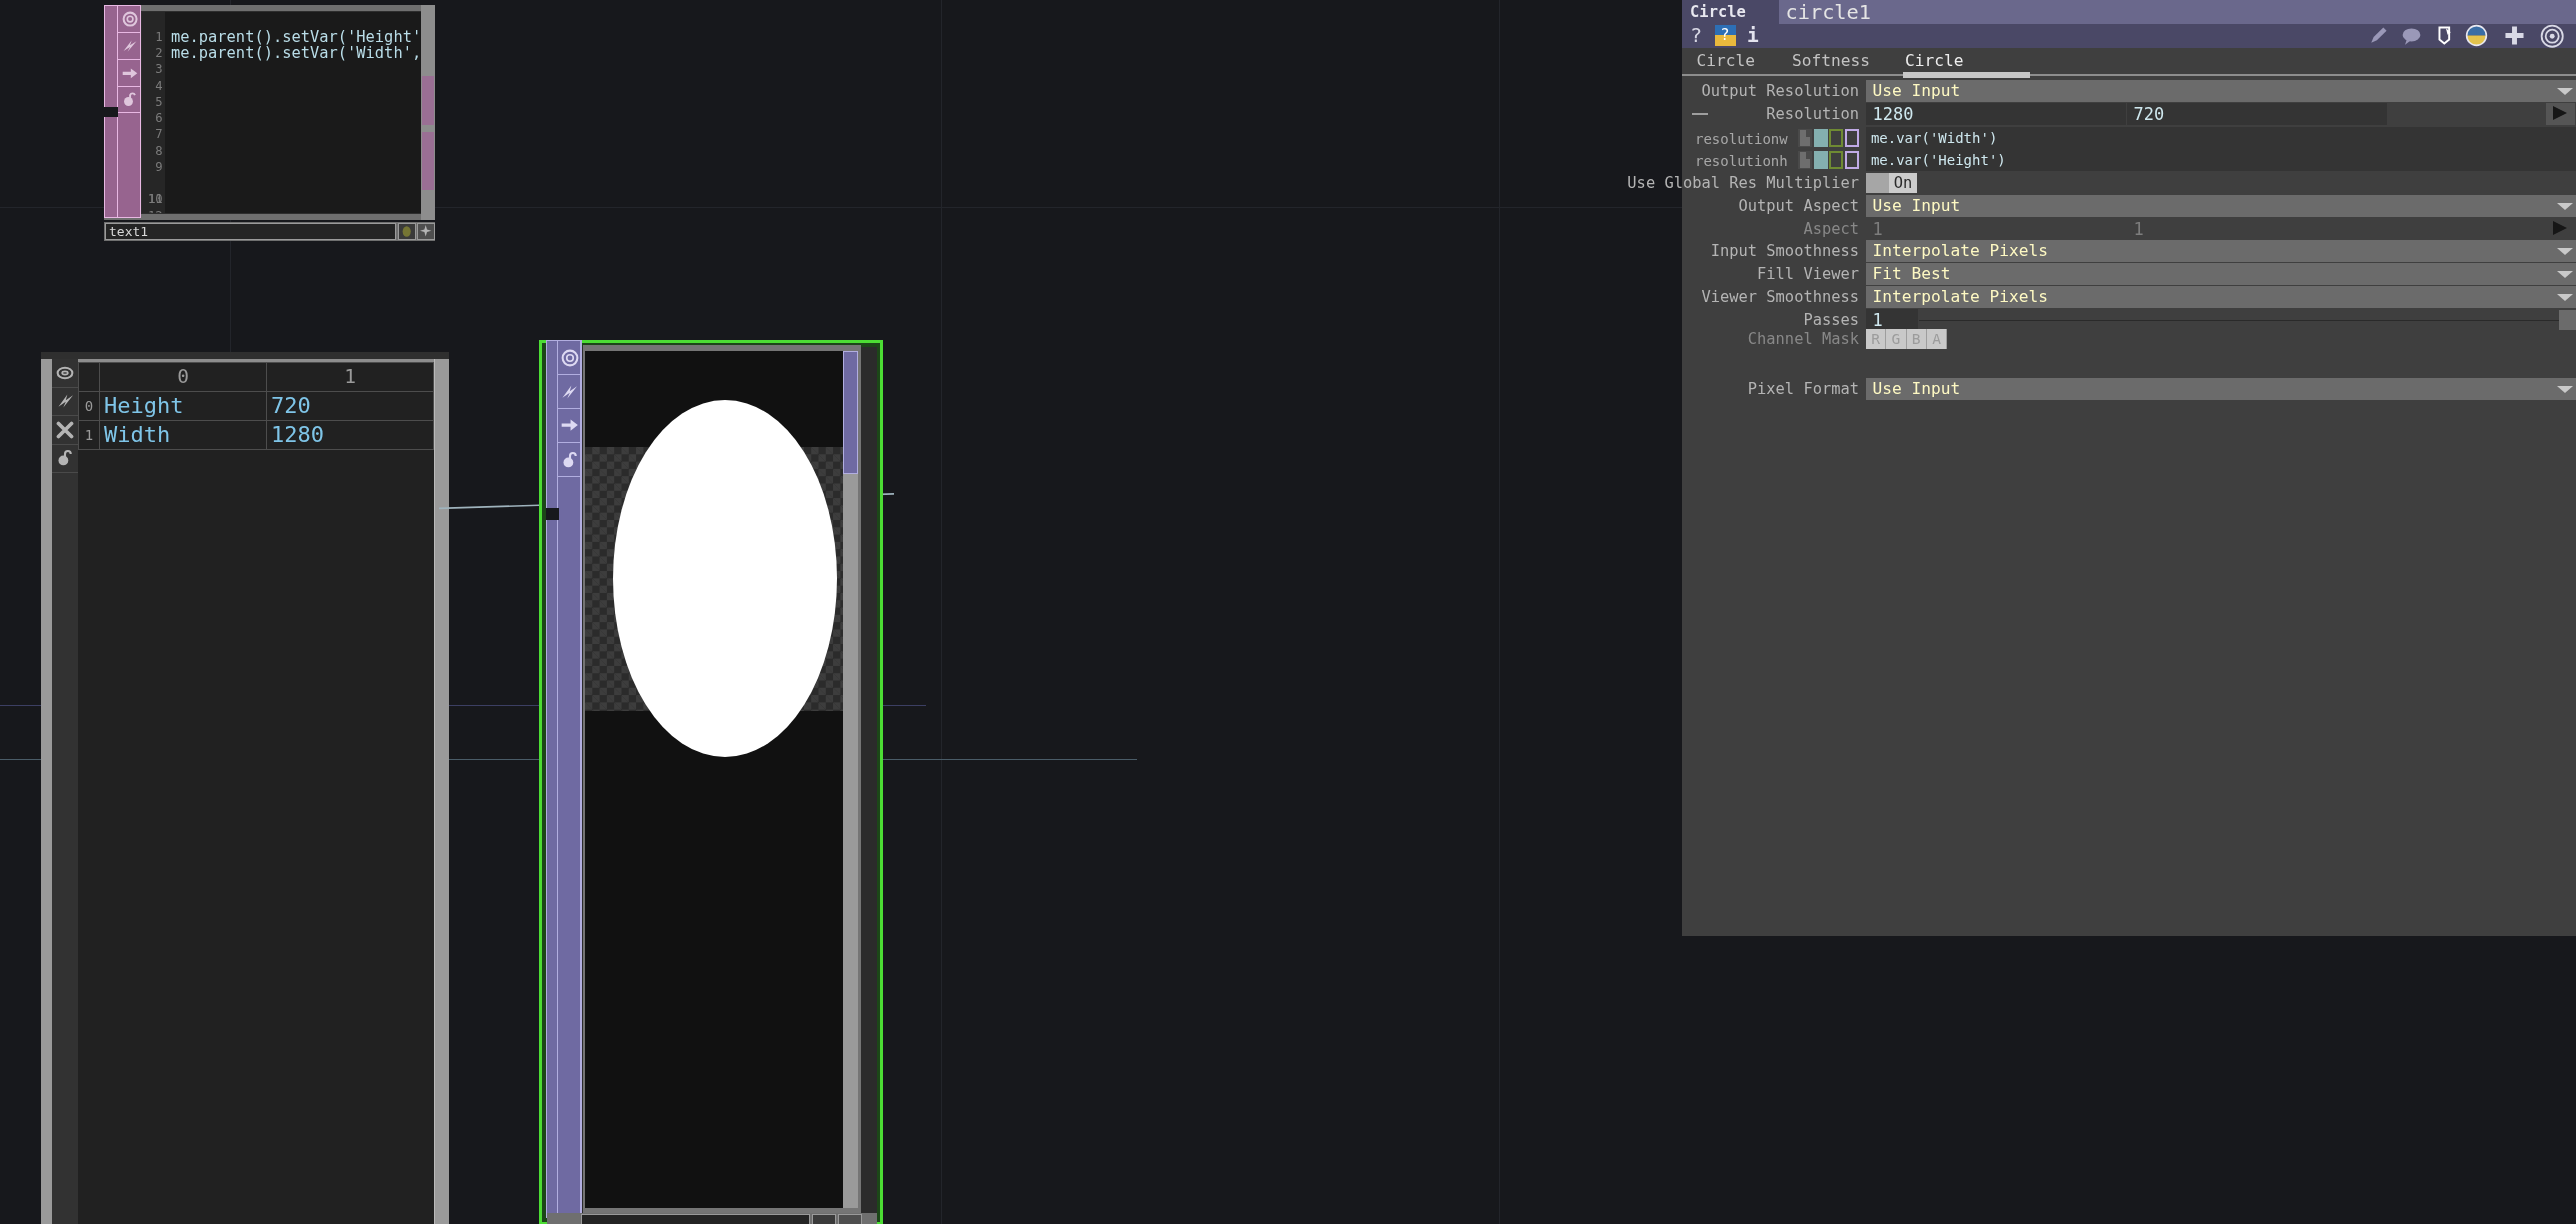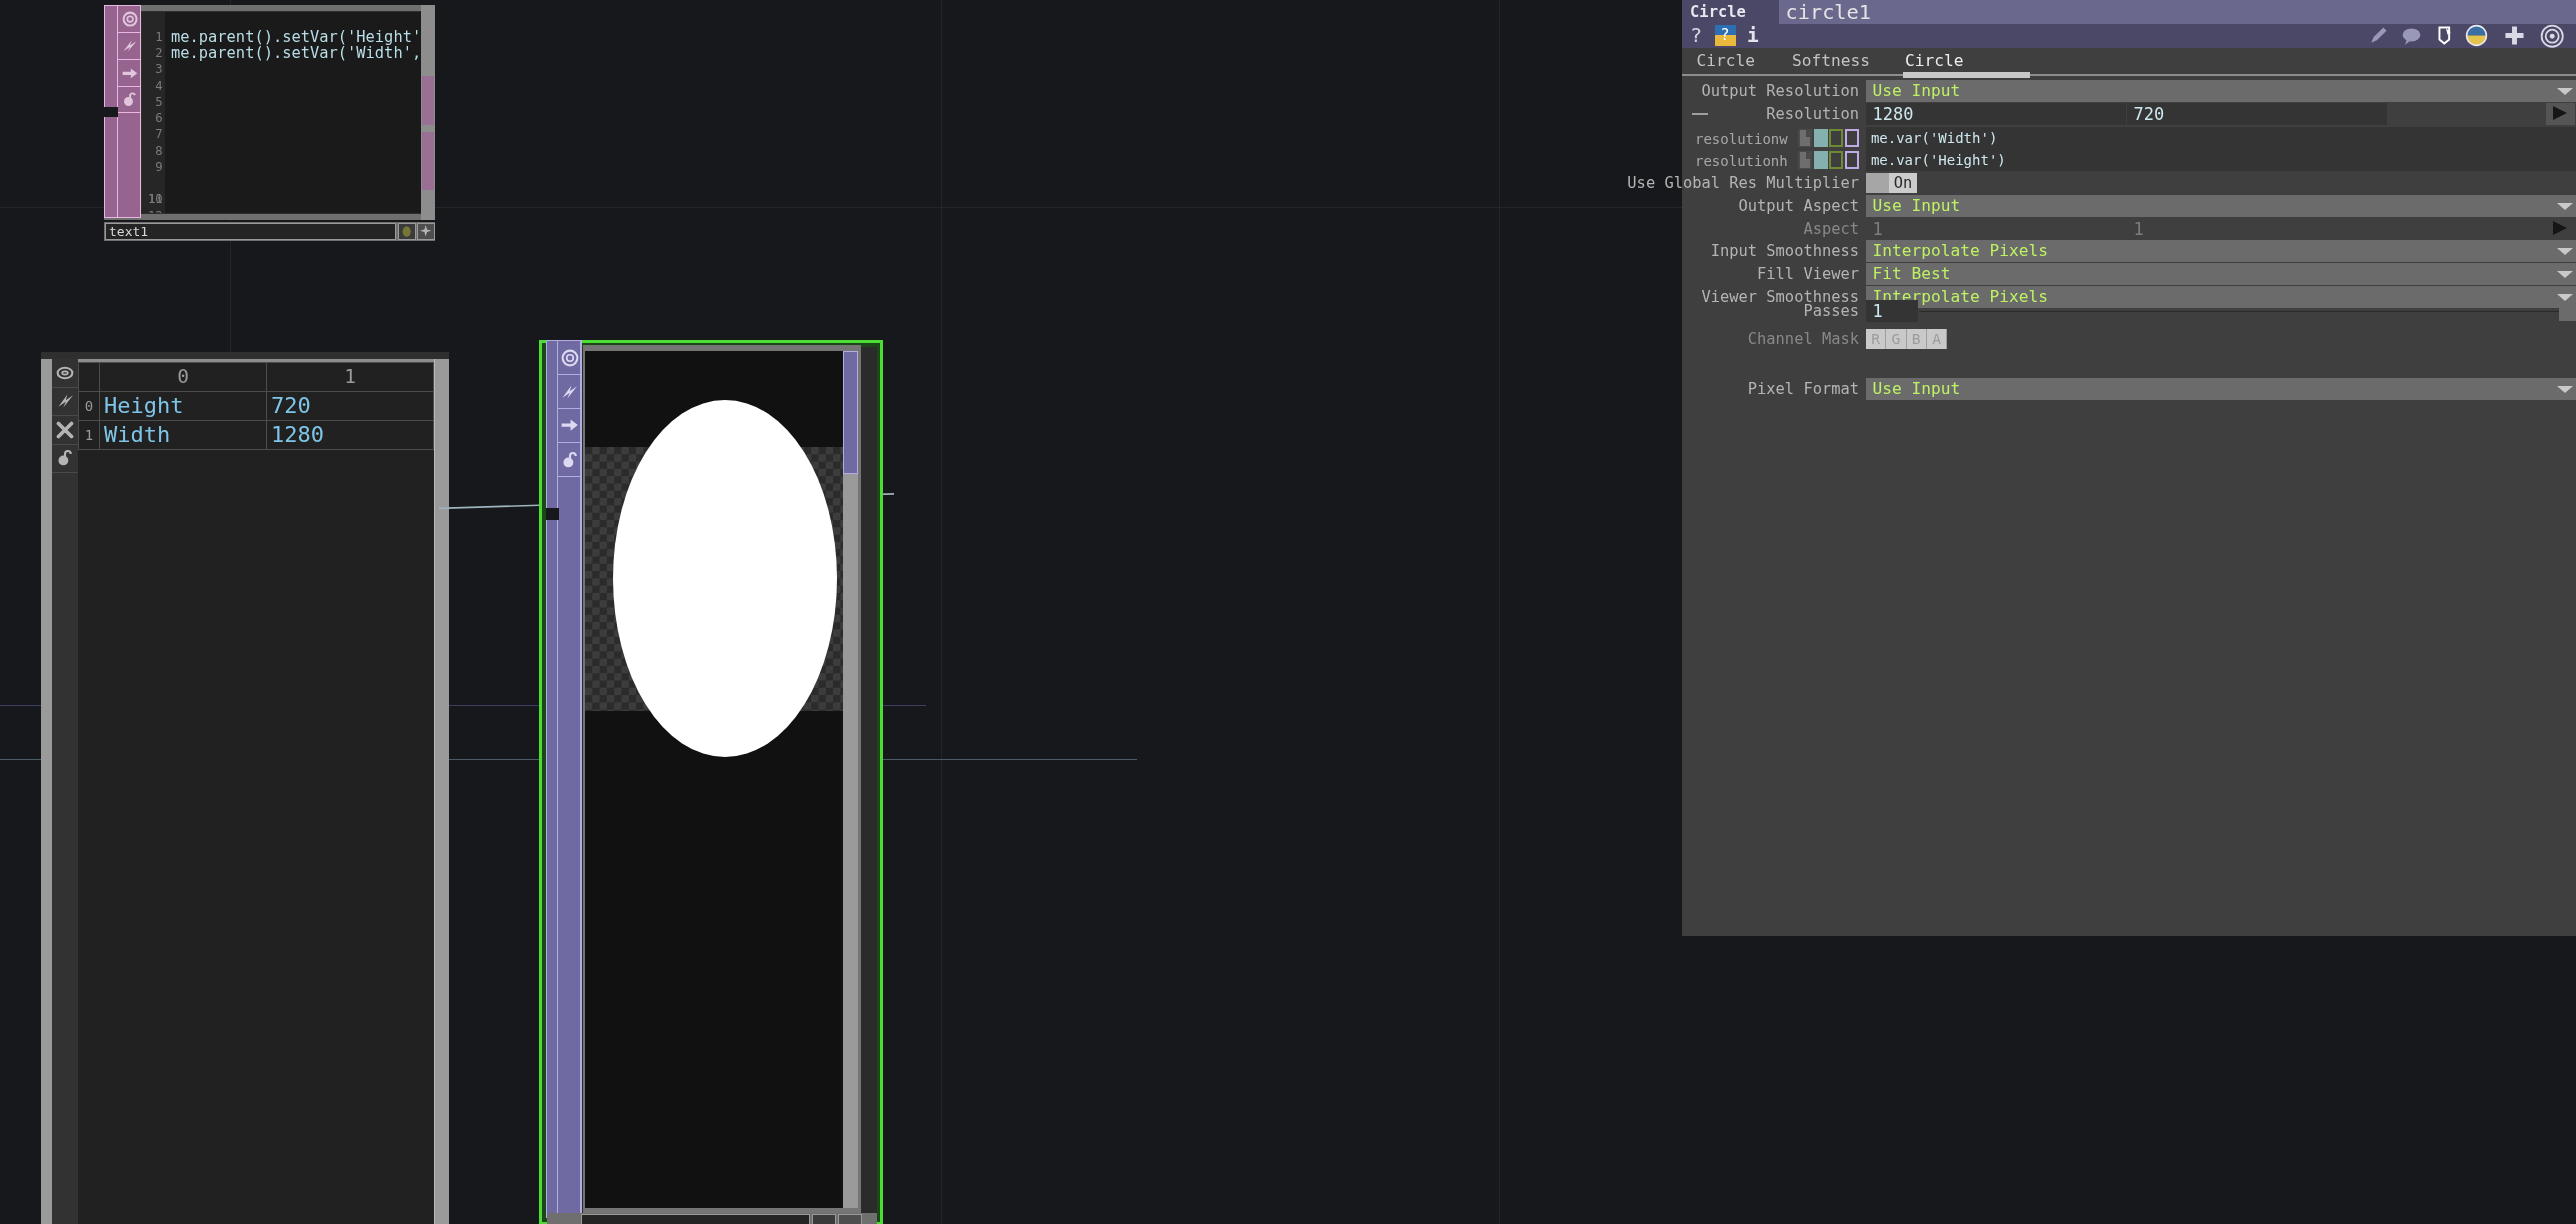--- a/index.html
+++ b/index.html
@@ -99,21 +99,21 @@
   .par-tab{position:absolute;top:3.2px;height:21px;color:#c3c3c3;font-size:16.2px;line-height:19.5px;}
   .par-tab.active{color:#eeeeee;}
   #tab-underline{position:absolute;left:0;top:74px;width:894px;height:1.6px;background:#8d8d8d;}
   #tab-active-cap{position:absolute;top:72px;height:5.7px;background:#c8c8c8;}
 
   .prow{position:absolute;left:0;width:894px;height:23px;}
   .plabel-txt{position:absolute;top:2.4px;color:#b4b4b4;font-size:15.4px;line-height:18.7px;text-align:right;white-space:nowrap;}
   .plabel-txt.dim{color:#888888;}
   .plabel-txt.leftname{text-align:left;color:#a8a8a8;font-size:14px;}
   .pmenu{position:absolute;left:184px;top:0;width:715px;height:22px;background:#6b6b6b;}
-  .pmenu-txt{position:absolute;left:6.5px;top:1.6px;color:#bef264;font-size:16.2px;line-height:18.7px;}
+  .pmenu-txt{position:absolute;left:6.5px;top:1.6px;color:#fef9c3;font-size:16.2px;line-height:18.7px;}
   .pmenu-arrow{position:absolute;right:8.1px;top:8.1px;width:0;height:0;border-left:8.1px solid transparent;border-right:8.1px solid transparent;border-top:7.3px solid #c9c9c9;}
   .pfield{position:absolute;top:0;height:22px;background:#343434;}
   .pfield-txt{position:absolute;left:6.5px;top:0.8px;color:#cfe8ef;font-size:17px;line-height:20.3px;}
   .pfield-txt.dimval{color:#7d7d7d;}
   .pexpr{position:absolute;top:0;height:22px;background:#343434;}
   .pexpr-txt{position:absolute;left:4.9px;top:0.8px;color:#cfe8ef;font-size:14px;line-height:20.3px;white-space:nowrap;}
   .swatches{position:absolute;top:1.6px;width:62px;height:18.7px;display:flex;gap:1.6px;}
   .sw{width:14px;height:18.7px;box-sizing:border-box;}
   .sw-const{background:#4a4a4a;position:relative;overflow:hidden;}
   .sw-const:before{content:"";position:absolute;left:1.6px;top:1.6px;width:6.5px;height:6.5px;background:#6e6e6e;}
@@ -481,21 +481,21 @@
   </div>
 
   <div class="prow" style="top:286px;">
     <div class="plabel-txt" style="right:717px;">Viewer Smoothness</div>
     <div class="pmenu">
       <div class="pmenu-txt">Interpolate Pixels</div>
       <div class="pmenu-arrow"></div>
     </div>
   </div>
 
-  <div class="prow" style="top:300px;text-decoration:underline;">
+  <div class="prow" style="top:309px;text-decoration:underline;">
     <div class="plabel-txt" style="right:717px;">Passes</div>
     <div class="pfield" style="left:184px;width:52px;">
       <div class="pfield-txt">1</div>
     </div>
     <div class="pslider-track" style="left:237px;width:640px;"></div>
     <div class="pslider-knob" style="left:877px;"></div>
   </div>
 
   <div class="prow" style="top:328px;">
     <div class="plabel-txt dim" style="right:717px;">Channel Mask</div>

